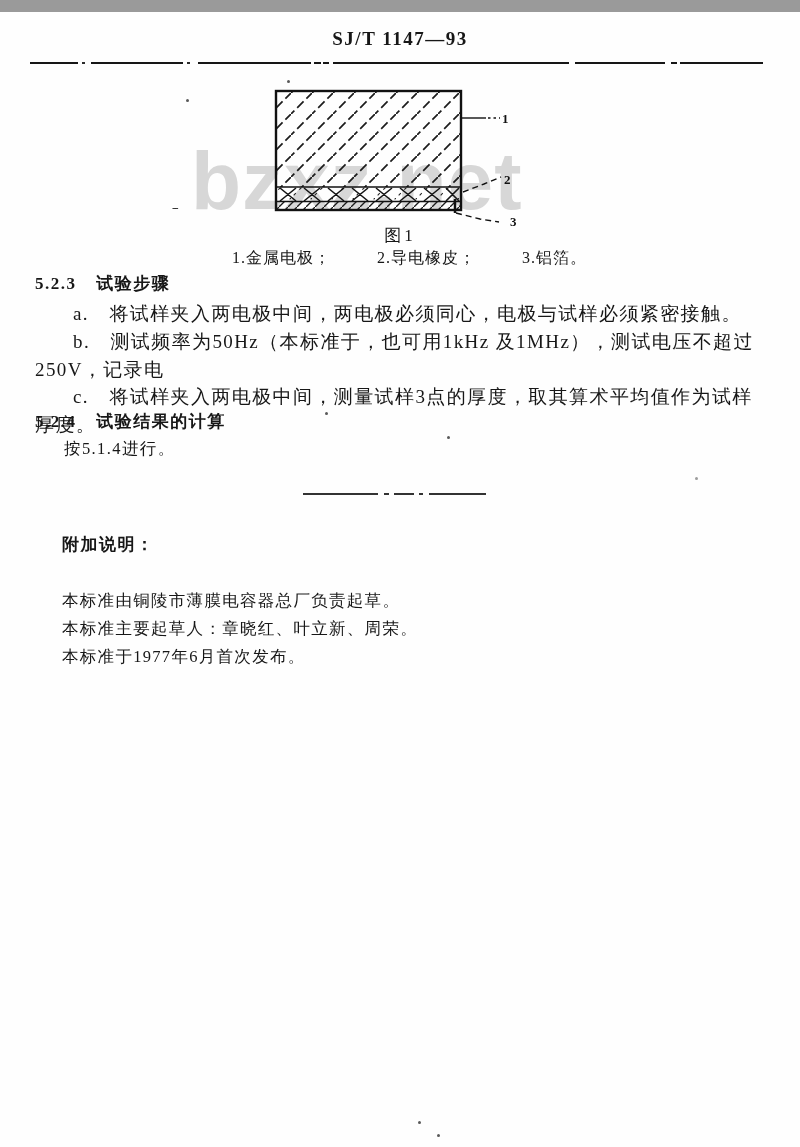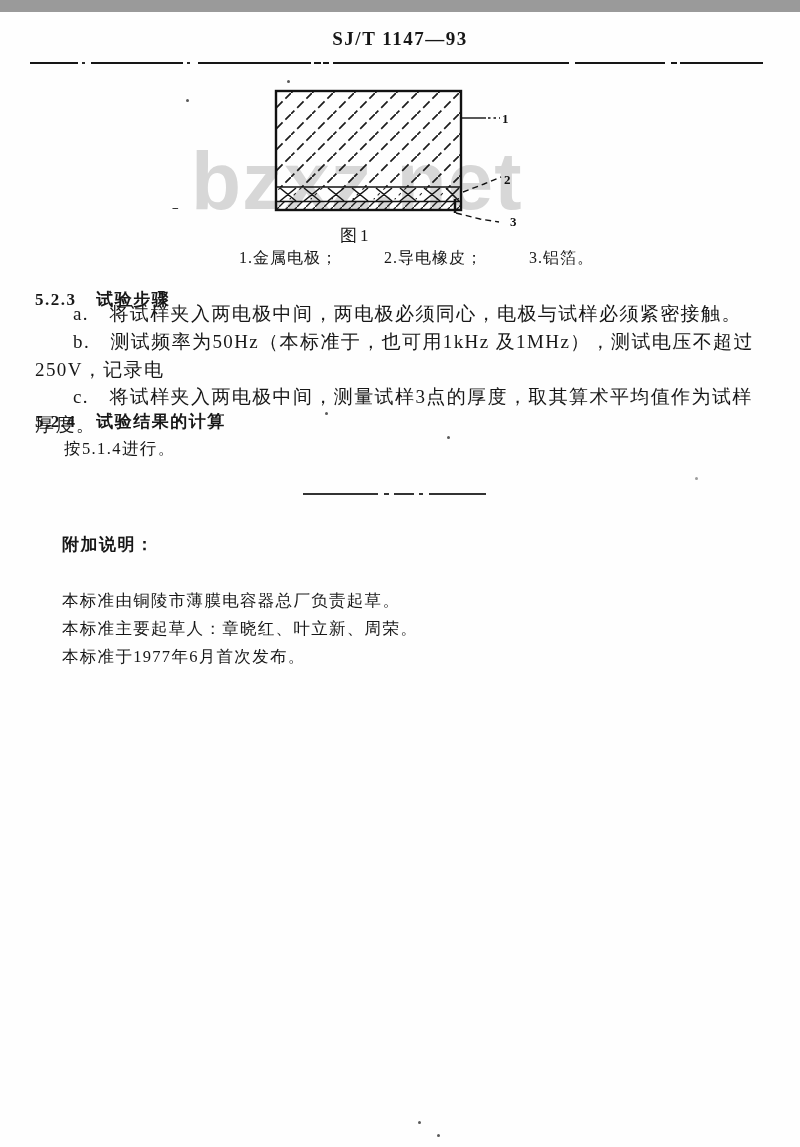--- a/index.html
+++ b/index.html
@@ -9,22 +9,22 @@
     font-family:"Liberation Serif","DejaVu Serif",serif;color:#171717;
   }
   .abs{position:absolute;}
   .hdr{top:16px;left:0;width:800px;text-align:center;font-size:19px;font-weight:bold;letter-spacing:1.5px;z-index:3;}
   .rule{top:50px;left:30px;height:2px;display:flex;align-items:center;z-index:3;}
   .rule .seg{height:2px;background:#161616;}
   .rule .dot{height:2px;background:#2a2a2a;}
   .wm{top:128px;left:191px;font-family:"Liberation Sans","DejaVu Sans",sans-serif;
       font-weight:bold;font-size:82px;line-height:1;color:#d7d7d7;letter-spacing:1px;z-index:1;}
   .fig{left:270px;top:60px;z-index:2;}
-  .figcap{top:212px;left:340px;width:120px;font-size:17px;letter-spacing:3px;z-index:3;}
-  .figlegend{top:236px;left:239px;display:flex;gap:46px;font-size:16px;letter-spacing:1px;z-index:3;}
+  .figcap{top:212px;left:340px;width:120px;text-align:center;font-size:17px;letter-spacing:3px;z-index:3;}
+  .figlegend{top:236px;left:232px;display:flex;gap:46px;font-size:16px;letter-spacing:1px;z-index:3;}
   .sechead{left:35px;font-size:17px;font-weight:bold;letter-spacing:1.5px;z-index:3;}
   .sechead .num{margin-right:14px;}
   .body-par{left:35px;width:737px;font-size:19px;line-height:28px;letter-spacing:1.4px;text-indent:2em;z-index:3;}
   .plain{left:64px;font-size:16.5px;letter-spacing:1.4px;z-index:3;}
   .divider{top:481px;left:303px;height:2px;display:flex;align-items:center;z-index:3;}
   .divider span{height:2px;background:#333;}
   .notes-title{top:521px;left:62px;font-size:17px;font-weight:bold;letter-spacing:1.5px;z-index:3;}
   .note{left:62px;font-size:16.5px;letter-spacing:1.3px;z-index:3;}
   .pagenum{top:1132px;left:75px;font-size:15px;z-index:3;}
   .speck{width:3px;height:3px;border-radius:50%;background:#3c3c3c;opacity:.85;z-index:3;}
@@ -106,21 +106,21 @@
     <text x="240" y="154" font-size="13" font-weight="bold" fill="#111">3</text>
   </svg>
 
   <div class="abs figcap">图1</div>
   <div class="abs figlegend">
     <span>1.金属电极；</span>
     <span>2.导电橡皮；</span>
     <span>3.铝箔。</span>
   </div>
 
-  <div class="abs sechead" style="top:276px">
+  <div class="abs sechead" style="top:260px">
     <span class="num">5.2.3</span>
     <span>试验步骤</span>
   </div>
   <div class="abs body-par" style="top:288px">a.　将试样夹入两电极中间，两电极必须同心，电极与试样必须紧密接触。</div>
   <div class="abs body-par" style="top:316px">b.　测试频率为50Hz（本标准于，也可用1kHz 及1MHz），测试电压不超过250V，记录电</div>
   <div class="abs body-par" style="top:371px">c.　将试样夹入两电极中间，测量试样3点的厚度，取其算术平均值作为试样厚度。</div>
 
   <div class="abs sechead" style="top:398px">
     <span class="num">5.2.4</span>
     <span>试验结果的计算</span>

